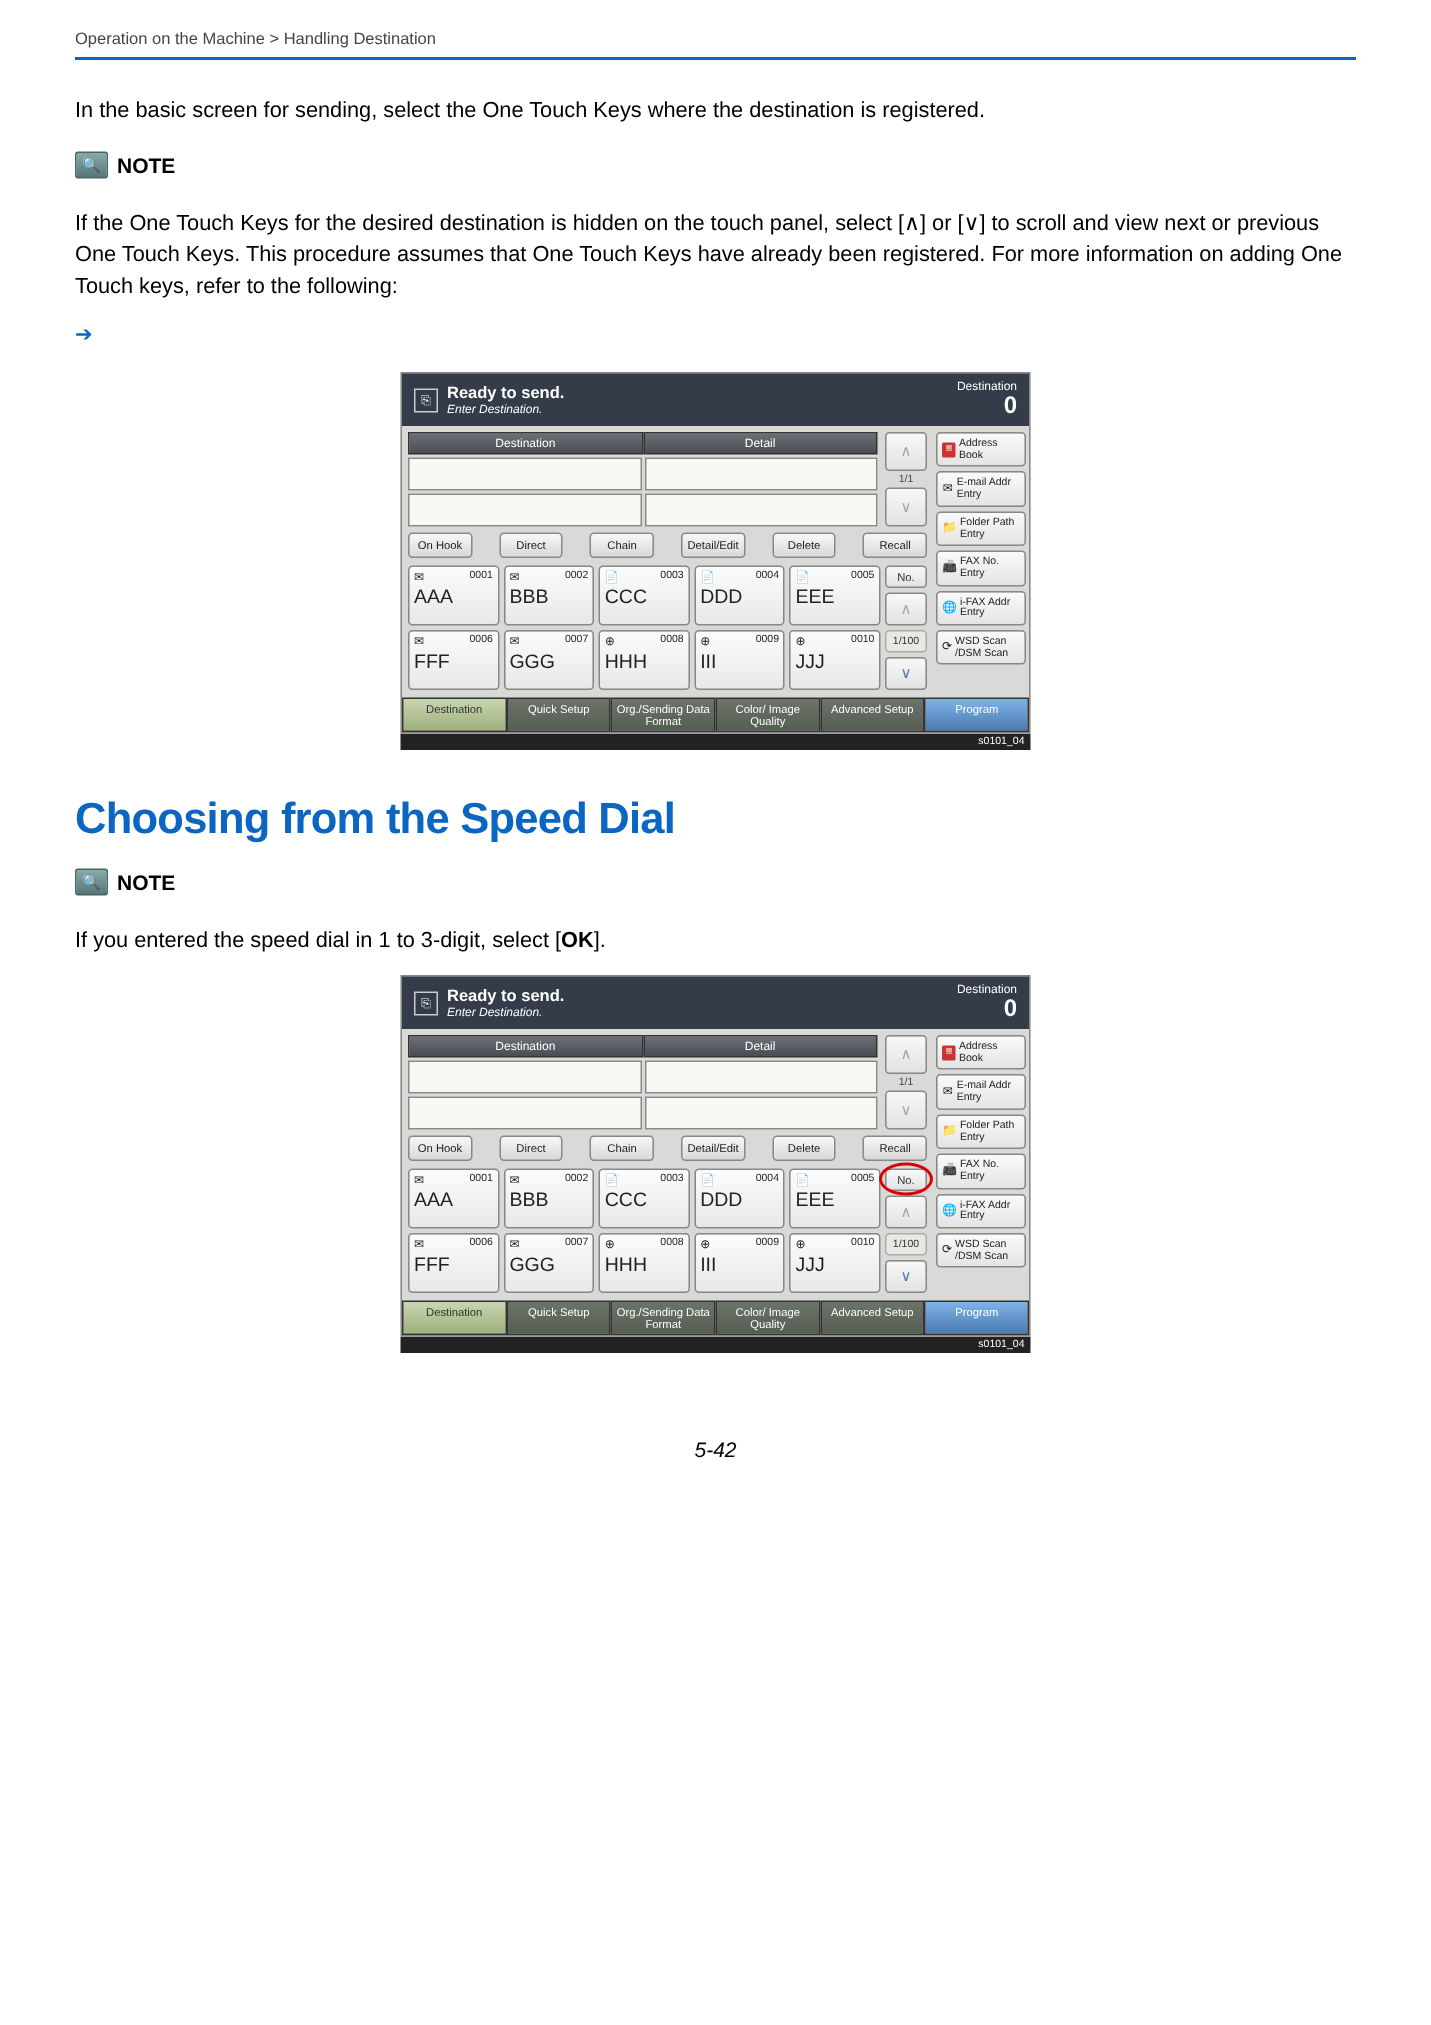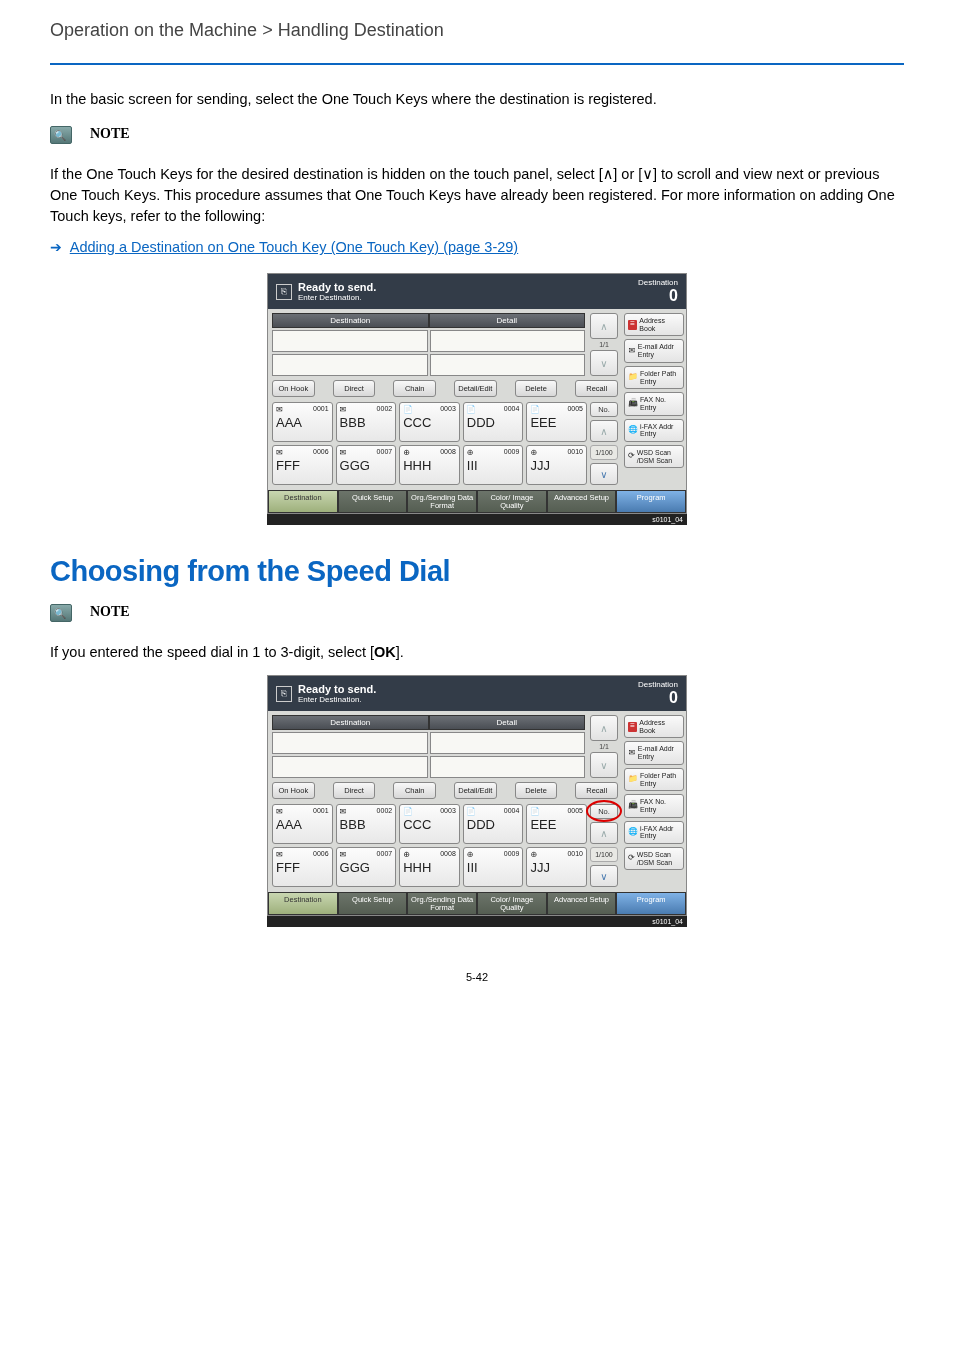--- a/index.html
+++ b/index.html
@@ -1,36 +1,36 @@
 <!DOCTYPE html>
 <html><head>
 <meta charset="utf-8">
 <style>
   * { box-sizing: border-box; margin: 0; padding: 0; }
   body { font-family: Arial, Helvetica, sans-serif; font-size: 14px; color: #000; background: #fff; }
   .page { width: 954px; margin: 0 auto; padding: 20px 50px 40px 50px; }
-  .breadcrumb { font-size: 18px; color: #444; padding-bottom: 22px; }
+  .breadcrumb { font-size: 11px; color: #444; padding-bottom: 6px; }
   .hr-top { border: none; border-top: 2px solid #0a66c2; margin-bottom: 24px; }
   h1 { color: #0a66c2; font-size: 29px; font-weight: 900; font-family: Arial Black, Arial, sans-serif; letter-spacing: -0.5px; margin: 22px 0 10px 0; }
   p.body { font-size: 14.5px; line-height: 1.45; margin: 20px 0 12px 0; }
-  .note-row { display: flex; gap: 18px; margin: 16px 0 4px 0; font-family: Liberation Serif, serif; }
+  .note-row { display: flex; align-items: center; gap: 6px; margin: 16px 0 4px 0; }
   .note-icon { width: 22px; height: 18px; background: linear-gradient(#8aa, #577); border: 1px solid #466; border-radius: 2px; position: relative; display:flex; align-items:center; justify-content:center;}
   .note-icon::after { content:"🔍"; font-size:10px; color:#fff; }
   .note-label { font-weight: bold; font-size: 14px; }
   .link-row { display: flex; align-items: center; gap: 8px; margin: 8px 0 18px 0; }
   .link-arrow { color: #0a66c2; font-size: 14px; }
   a.doc-link { color: #0a66c2; text-decoration: underline; font-size: 14.5px; }
   .screenshot-wrap { text-align: center; margin: 10px 0 30px 0; }
   .screen-outer { display:inline-block; position:relative; }
   .screen { width: 420px; background: #d9dad7; border: 1px solid #888; font-size: 8px; color: #222; text-align:left; position:relative;}
   .titlebar { background: #333c48; color: #fff; padding: 4px 8px; display:flex; align-items:center; gap:6px;}
   .titlebar .ticon { width:16px; height:16px; border:1px solid #ccc; display:flex; align-items:center; justify-content:center; }
   .titlebar .tmain { flex:1; }
   .titlebar .tmain .l1 { font-size:11px; font-weight:bold; display:block;}
-  .titlebar .tmain .l2 { font-size:8px; }
+  .titlebar .tmain .l2 { font-size:8px;font-style:italic; }
   .titlebar .tdest { text-align:right; font-size:8px;}
   .titlebar .tdest .num { font-size:16px; font-weight:bold;}
   .main-row { display:flex; }
   .main-left { flex:1; padding: 4px 4px 0 4px; }
   .sidepanel { width: 64px; padding: 4px 2px; display:flex; flex-direction:column; gap:3px;}
   .sidebtn { background: linear-gradient(#fafafa,#e4e4e4); border:1px solid #888; border-radius:3px; padding:3px 3px; font-size:7px; line-height:1.1; display:flex; align-items:center; gap:2px; min-height:22px;}
   .sidebtn .si { width:10px; height:10px; display:inline-flex; align-items:center; justify-content:center; font-size:8px;}
   .hdr-tabs { display:flex;}
   .hdr-tab { flex:1; background: linear-gradient(#6c7076,#4a4e54); color:#fff; border:1px solid #333; text-align:center; padding:2px 0; font-size:8px;}
   .display-box { background:#f8f8f4; border:1px solid #888; height:22px;}
@@ -48,41 +48,40 @@
   .arrowbox { flex:1; background: linear-gradient(#f8f8f8,#e2e2e2); border:1px solid #888; border-radius:3px; display:flex; align-items:center; justify-content:center; font-size:10px; color:#9aa; min-height:22px;}
   .navcol .arrowbox.highlight-small { flex: 0 0 auto; height: 15px; min-height: 15px; }
   .botnav { display:flex; border-top:0; margin-top:2px;}
   .bottab { flex:1; background: linear-gradient(#6c746a,#555e52); color:#fff; border:1px solid #333; text-align:center; padding:3px 0; font-size:7.5px; line-height:1;}
   .bottab.act { background: linear-gradient(#c8d6b0,#9eb07c); color:#333;}
   .bottab.prog { background: linear-gradient(#7fb2e6,#4a7bb0);}
   .status-bar { background:#222; color:#fff; font-size:7px; padding:2px 4px; text-align:right;}
   .middle-navcol { width:28px; display:flex; flex-direction:column; gap:2px; margin-left:2px;}
   .page-ind { font-size:7px; color:#444; text-align:center;}
   .red-oval-wrap { position:absolute; border:2px solid #d00; border-radius:50%; pointer-events:none;}
-  .footer-num { text-align:center; margin-top: 44px; font-size: 11px;}
+  .footer-num { text-align:center; margin-top: 56px; font-size: 14px; font-style: italic;}
   .content-flex { display:flex; gap:3px; }
   .content-flex .lists { flex:1; }
 </style>
 </head>
 <body>
 
 <div class="page">
   <div class="breadcrumb">Operation on the Machine &gt; Handling Destination</div>
   <hr class="hr-top">
 
   <p class="body">In the basic screen for sending, select the One Touch Keys where the destination is registered.</p>
 
   <div class="note-row">
     <span class="note-icon"></span>
     <span class="note-label">NOTE</span>
   </div>
   <p class="body">If the One Touch Keys for the desired destination is hidden on the touch panel, select [∧] or [∨] to scroll and view next or previous One Touch Keys. This procedure assumes that One Touch Keys have already been registered. For more information on adding One Touch keys, refer to the following:</p>
   <div class="link-row">
     <span class="link-arrow">➔</span>
-    <a href="#" class="doc-link">Adding a Destination on One Touch Key (One Touch Key) (page 3-29)</a>
   </div>
 
   <div class="screenshot-wrap">
     <div class="screen-outer">
       <div class="screen">
         <div class="titlebar">
           <span class="ticon">⎘</span>
           <span class="tmain">
             <span class="l1">Ready to send.</span>
             <span class="l2">Enter Destination.</span>

